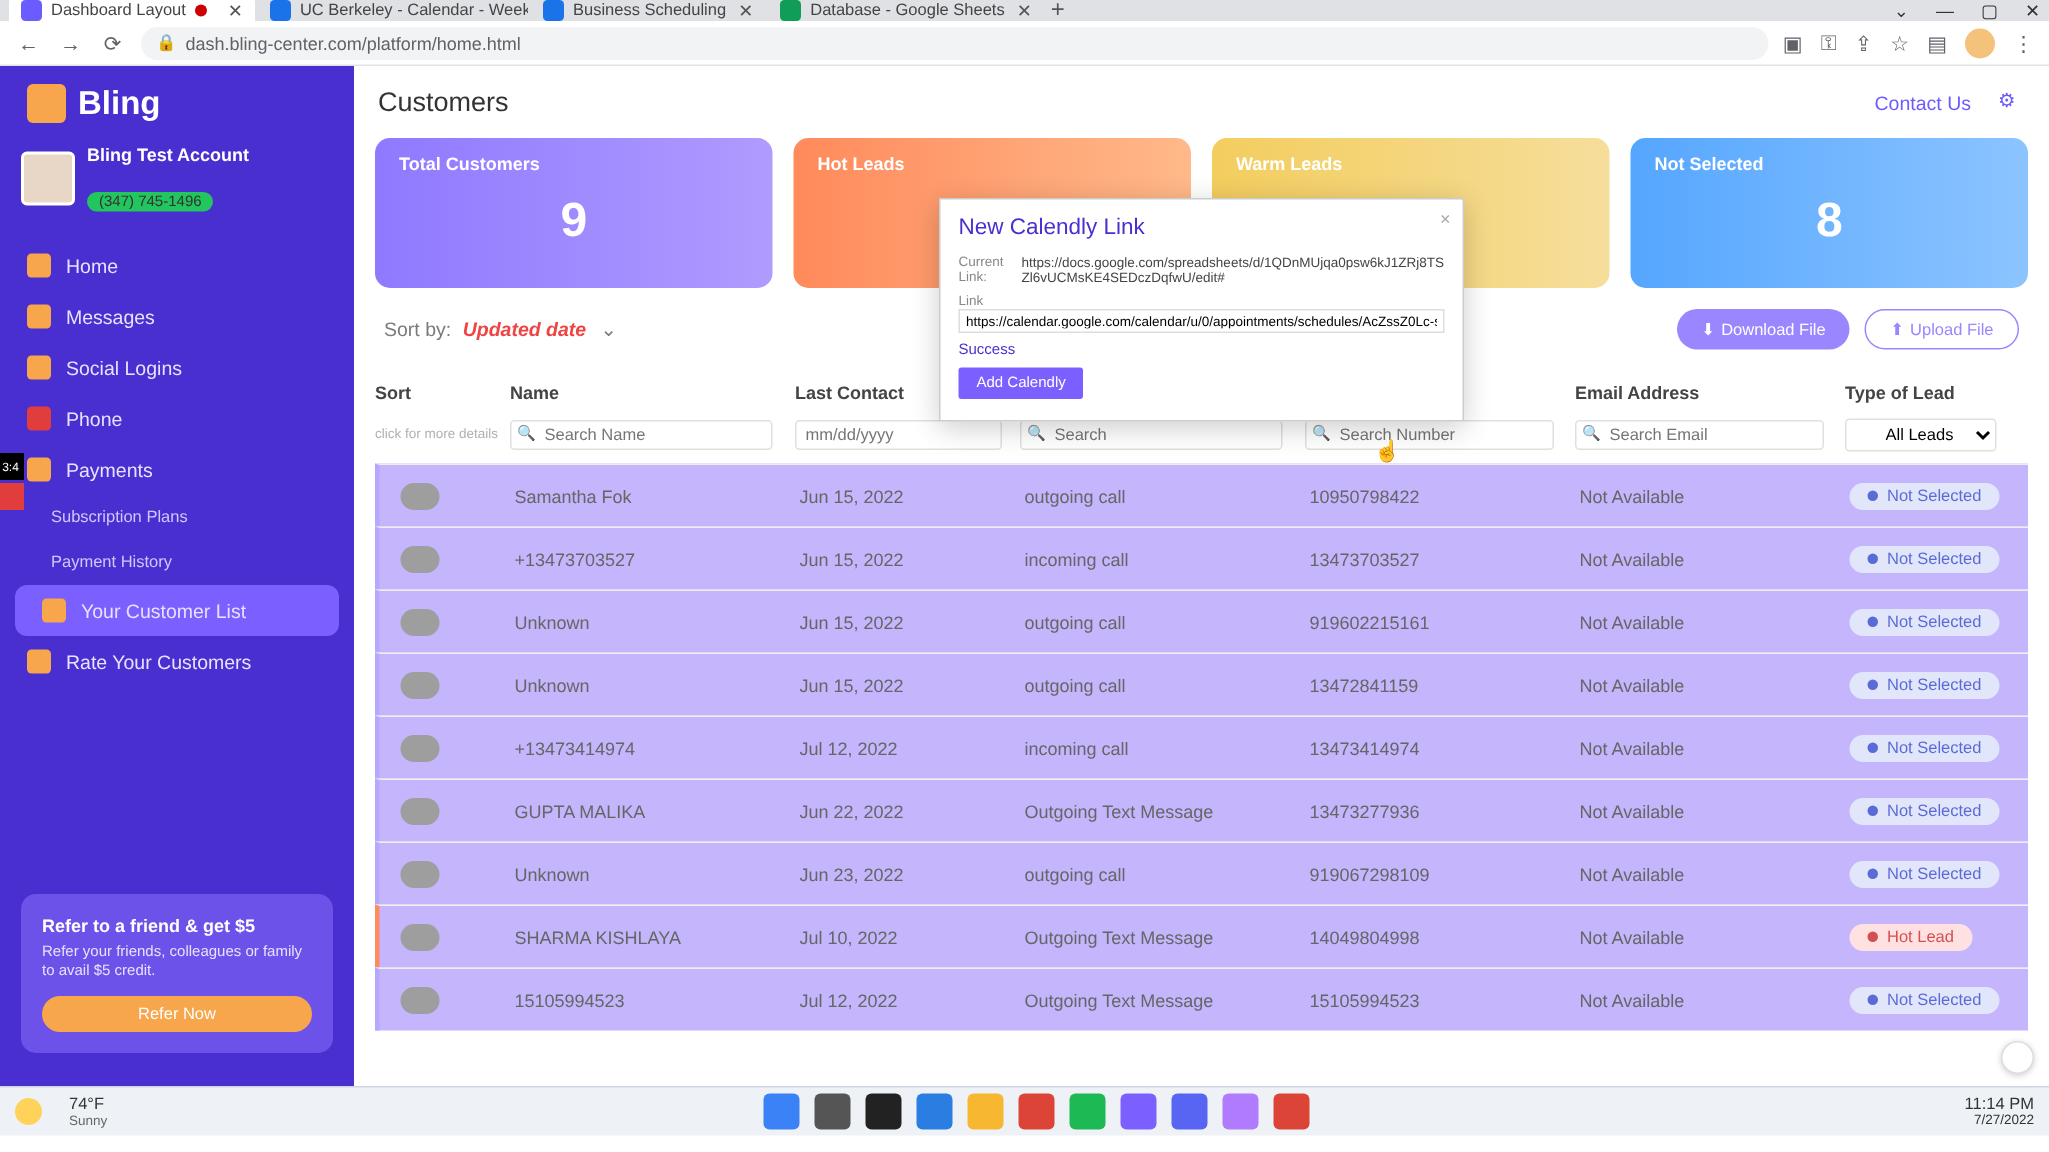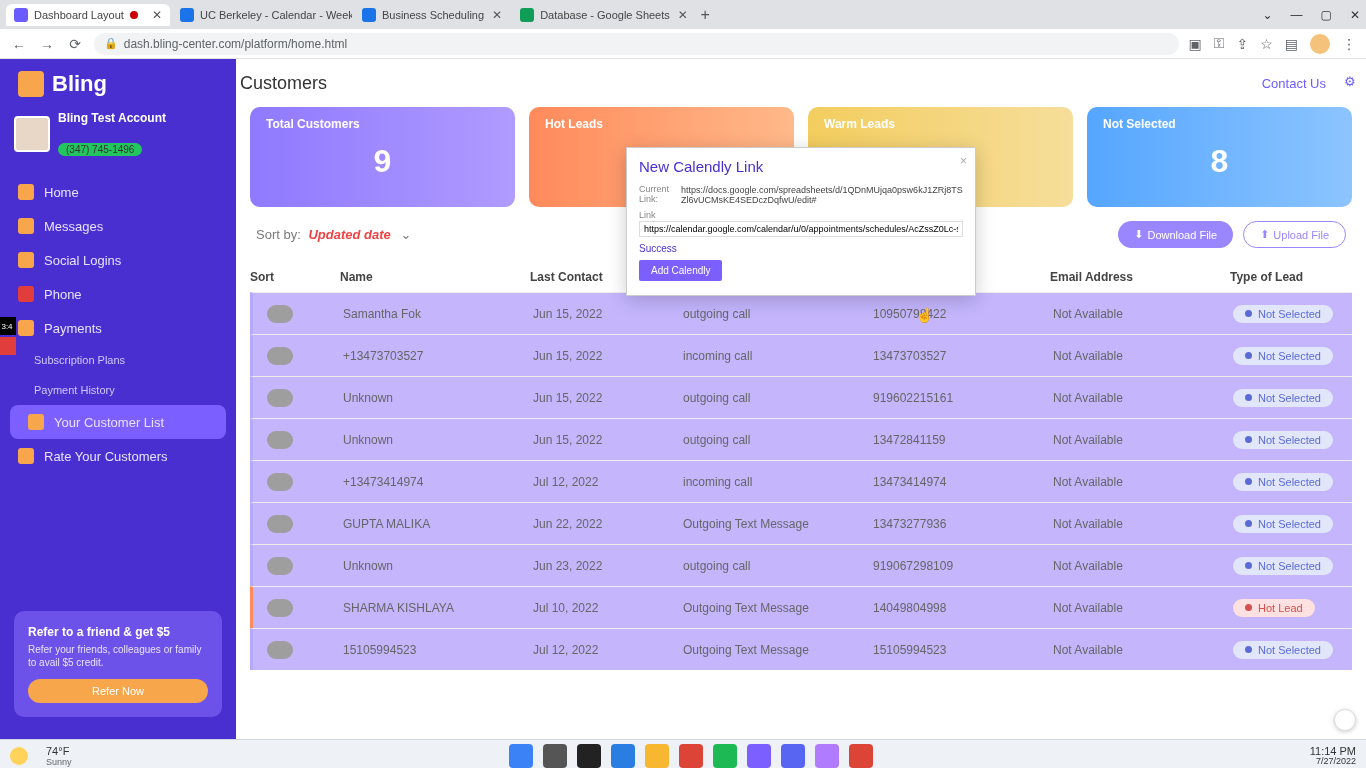--- a/index.html
+++ b/index.html
@@ -1,19 +1,19 @@
 <!DOCTYPE html>
 <html><head>
 <meta charset="utf-8">
 <style>
   * { margin: 0; padding: 0; box-sizing: border-box; font-family: "Segoe UI", Arial, sans-serif; }
   html, body { height: 100%; width: 100%; overflow: hidden; background:#fff; }
 
   
-  .chrome-top { height: 29px; background:#dfe1e5; display:flex; align-items:center; padding:0 6px; }
+  .chrome-top { height: 14px; background:#dfe1e5; display:flex; align-items:center; padding:0 6px; }
   .tab { height:22px; display:flex; align-items:center; padding:0 8px; font-size:11px; color:#444; border-radius:6px 6px 0 0; margin-right:2px; max-width:180px; white-space:nowrap; overflow:hidden; }
   .tab.active { background:#fff; }
   .tab .fav { width:14px; height:14px; margin-right:6px; border-radius:3px; background:#6b5cff; flex:0 0 auto;}
   .tab .fav.red { background:#cc0000; border-radius:50%;}
   .tab-close { margin-left:8px; color:#555; font-size:12px; }
   .plus-tab { width:22px; text-align:center; font-size:16px; color:#555; }
   .win-controls { margin-left:auto; display:flex; gap:18px; font-size:12px; color:#333; }
 
   .url-bar-row { height:30px; background:#fff; border-bottom:1px solid #e3e3e3; display:flex; align-items:center; padding:0 10px; gap:10px;}
   .nav-btn { width:18px; text-align:center; color:#5f6368; font-size:14px;}
@@ -38,21 +38,21 @@
   .nav-icon { width:16px; height:16px; background:#f7a64b; border-radius:3px; flex:0 0 auto;}
   .nav-icon.red { background:#e23d3d;}
   .refer-card { margin:auto 14px 10px 14px; background:#6c52e8; border-radius:10px; padding:14px; }
   .refer-title { font-size:12px; font-weight:600; margin-bottom:4px;}
   .refer-body { font-size:10px; line-height:1.3; color:#e7e2ff; margin-bottom:10px;}
   .refer-btn { background:#f7a64b; color:#fff; font-size:11px; padding:6px 0; border-radius:16px; text-align:center;}
   .side-badges { position:absolute; left:-2px; top:258px; display:flex; flex-direction:column; gap:2px;}
   .side-badges div{ width:18px; height:18px; background:#000; color:#fff; font-size:8px; display:flex; align-items:center; justify-content:center;}
 
   .main { flex:1; background:#fff; overflow:hidden; position:relative;}
-  .topbar { height:48px; display:flex; align-items:center; padding:0 4px; }
+  .topbar { height:48px; display:flex; align-items:center; padding:0 16px; }
   .page-title { font-size:18px; color:#333; font-weight:500;}
   .top-right { margin-left:auto; display:flex; align-items:center; gap:18px; color:#6b5cff; font-size:13px;}
   .gear { width:18px; height:18px; color:#6b5cff;}
 
   .cards { display:flex; gap:14px; padding:0 14px;}
   .card { flex:1; height:100px; border-radius:10px; color:#fff; padding:10px 16px; position:relative; overflow:hidden;}
   .card .ct { font-size:12px; font-weight:600;}
   .card .cv { font-size:32px; font-weight:600; text-align:center; margin-top:12px;}
   .c1 { background:linear-gradient(90deg,#8f79ff,#b09bff);}
   .c2 { background:linear-gradient(90deg,#ff8a5b,#ffb98a);}
@@ -288,20 +288,29 @@
     <div class="table">
       <div class="thead" id="thead">
           <div class="th">Sort</div>
           <div class="th">Name</div>
           <div class="th">Last Contact</div>
           <div class="th">Last Contact Source</div>
           <div class="th">Phone Number</div>
           <div class="th">Email Address</div>
           <div class="th">Type of Lead</div>
         </div>
+      <div class="filters">
+        <div class="view-hint">click for more details</div>
+        <div class="search-wrap"><input placeholder="Search Name" style=""></div>
+        <div class="date"><input placeholder="mm/dd/yyyy" style=""></div>
+        <div class="search-wrap"><input placeholder="Search" style=""></div>
+        <div class="search-wrap"><input placeholder="Search Number" style=""></div>
+        <div class="search-wrap"><input placeholder="Search Email" style=""></div>
+        <div><select><option>All Leads</option></select></div>
+      </div>
       <div id="tbody">
           <div class="trow">
             <div>
               <div class="eye"></div>
             </div>
             <div>Samantha Fok</div>
             <div>Jun 15, 2022</div>
             <div>outgoing call</div>
             <div>10950798422</div>
             <div>Not Available</div>

